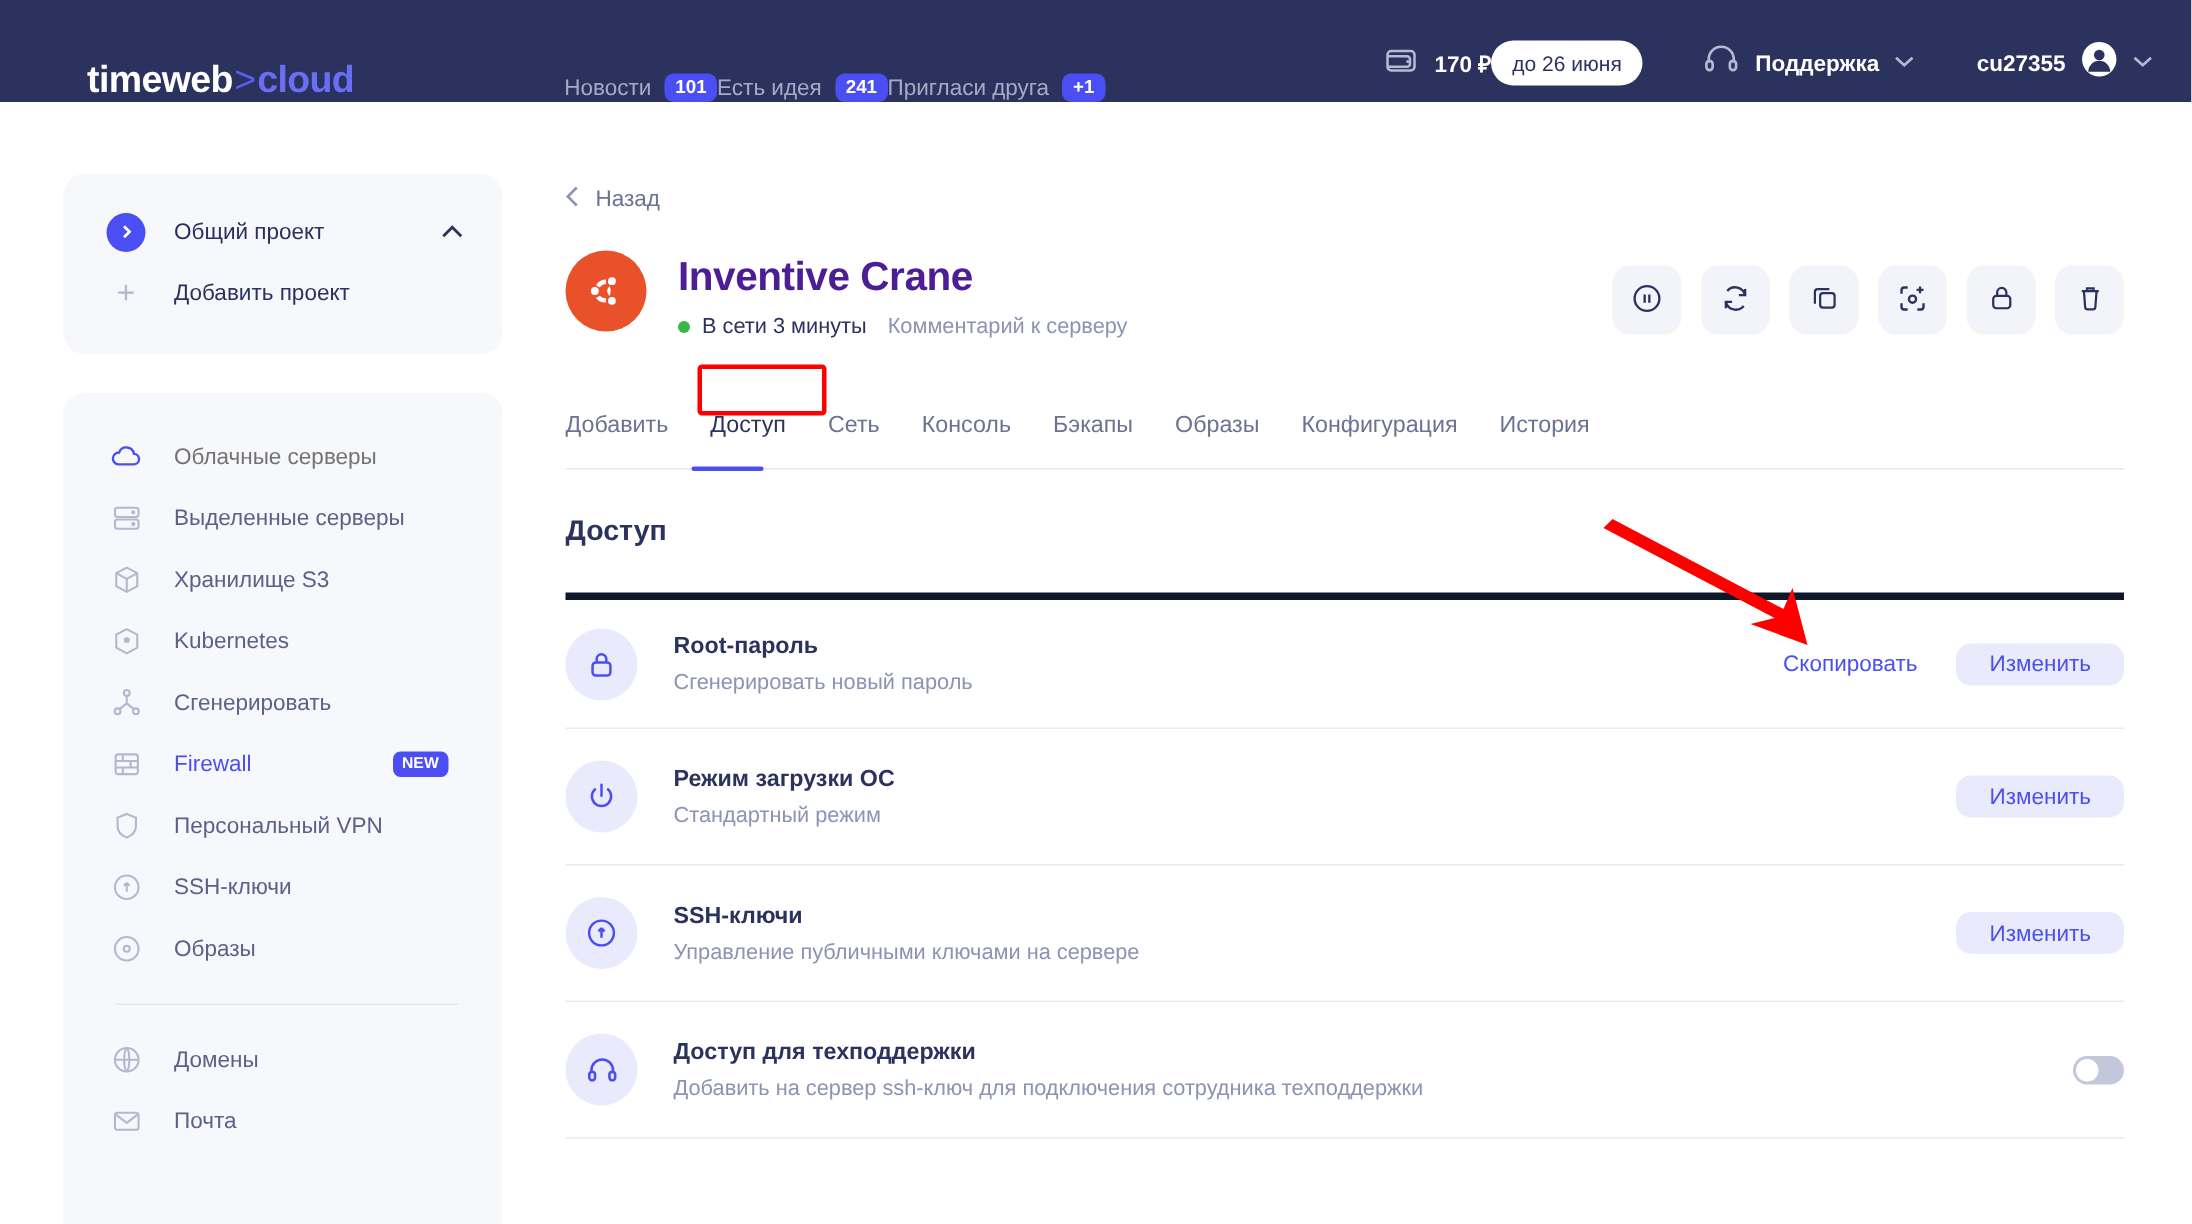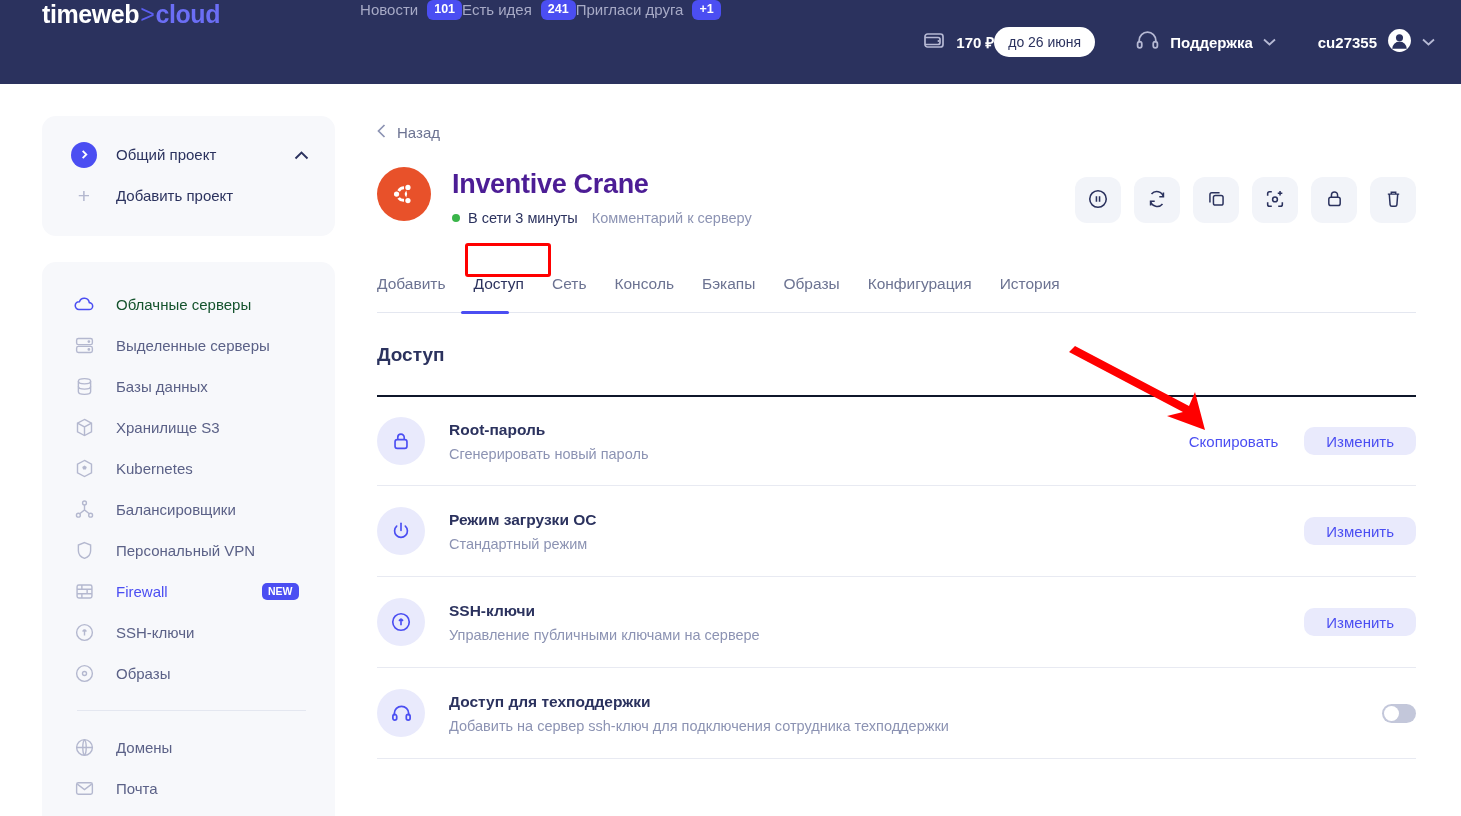--- a/index.html
+++ b/index.html
@@ -7,23 +7,23 @@
     width: 1461px; height: 816px;
     font-family: "Liberation Sans", sans-serif;
     background: #ffffff;
     overflow: hidden;
   }
   body { position: relative; }
 
   
   .topbar {
     position: absolute; top: 0; left: 0;
-    width: 1461px; height: 84px;
+    width: 1461px; height: 68px;
     background: #2b325e;
-    display: flex; align-items: flex-start;
+    display: flex; align-items: flex-end; padding-left: 16px;
   }
   .logo {
     margin-left: 42px;
     font-size: 25px; font-weight: bold;
     letter-spacing: -0.4px;
     white-space: nowrap;
     display: flex; align-items: baseline;
   }
   .logo .w { color: #ffffff; }
   .logo .chev { color: #5b5ef0; padding: 0 1px; font-weight: 400; }
@@ -78,21 +78,21 @@
   }
   .side-row .ico {
     width: 26px; height: 26px;
     display: flex; align-items: center; justify-content: center;
     flex: 0 0 26px;
   }
   .side-row .txt {
     margin-left: 19px; font-size: 15px; color: #5b6187;
     white-space: nowrap;
   }
-  .side-row.active .txt { color: #14532d; font-weight: 500; }
+  .side-row.active .txt { color: #737373; font-weight: 500; }
   .side-row .chev-up { position: absolute; right: 26px; color: #2b325e; }
   .proj-dot {
     width: 26px; height: 26px; border-radius: 50%;
     background: #4b4ef2; display: flex; align-items: center; justify-content: center;
     color: #fff; font-size: 12px;
   }
   .plus-ico { color: #b4b8cf; font-size: 21px; font-weight: 300; line-height: 1; }
   .new-badge {
     position: absolute; left: 220px;
     background: #4b4ef2; color: #fff;
@@ -163,21 +163,21 @@
     font-size: 19px; font-weight: bold; color: #2b325e;
     margin-top: 31px;
   }
 
   .rows { margin-top: 29px; width: 1039px; }
   .acc-row {
     display: flex; align-items: center;
     height: 91px; border-bottom: 1px solid #e8eaf2;
     position: relative;
   }
-  .acc-row:first-child { border-top: 2px solid #0f172a; }
+  .acc-row:first-child { border-top: 5px solid #0f172a; }
   .row-ico {
     width: 48px; height: 48px; border-radius: 50%;
     background: #e9eafc; flex: 0 0 48px;
     display: flex; align-items: center; justify-content: center;
   }
   .row-text { margin-left: 24px; }
   .row-title { font-size: 15.5px; font-weight: bold; color: #2b325e; }
   .row-sub { font-size: 14.5px; color: #8c93b3; margin-top: 7px; }
   .row-right {
     position: absolute; right: 0; display: flex; align-items: center; gap: 26px;
@@ -319,30 +319,20 @@
         <svg width="21" height="21" viewBox="0 0 24 24" fill="none" stroke="#b4b8cf" stroke-width="1.6">
             <rect x="3" y="4" width="18" height="7" rx="2"></rect>
             <rect x="3" y="13" width="18" height="7" rx="2"></rect>
             <circle cx="17" cy="7.5" r="0.8" fill="#b4b8cf"></circle>
             <circle cx="17" cy="16.5" r="0.8" fill="#b4b8cf"></circle>
           </svg>
       </span>
       <span class="txt">Выделенные серверы</span>
     </div>
 
-    <div class="side-row">
-      <span class="ico">
-        <svg width="21" height="21" viewBox="0 0 24 24" fill="none" stroke="#b4b8cf" stroke-width="1.6">
-            <ellipse cx="12" cy="6" rx="7" ry="3"></ellipse>
-            <path d="M5 6v12c0 1.7 3.1 3 7 3s7-1.3 7-3V6"></path>
-            <path d="M5 12c0 1.7 3.1 3 7 3s7-1.3 7-3"></path>
-          </svg>
-      </span>
-      <span class="txt">Базы данных</span>
-    </div>
 
     <div class="side-row">
       <span class="ico">
         <svg width="21" height="21" viewBox="0 0 24 24" fill="none" stroke="#b4b8cf" stroke-width="1.6">
             <path d="M12 2.8l8 4.2v9.9l-8 4.3-8-4.3V7z"></path>
             <path d="M4 7l8 4.3L20 7M12 11.3V21"></path>
           </svg>
       </span>
       <span class="txt">Хранилище S3</span>
     </div>
@@ -359,41 +349,41 @@
 
     <div class="side-row">
       <span class="ico">
         <svg width="21" height="21" viewBox="0 0 24 24" fill="none" stroke="#b4b8cf" stroke-width="1.6">
             <circle cx="12" cy="4.5" r="2.2"></circle>
             <circle cx="5" cy="18.5" r="2.2"></circle>
             <circle cx="19" cy="18.5" r="2.2"></circle>
             <path d="M12 6.7v5.8M6.5 16.8L12 12.5l5.5 4.3"></path>
           </svg>
       </span>
-      <span class="txt">Балансировщики</span>
-    </div>
-
-    <div class="side-row">
-      <span class="ico">
-        <svg width="21" height="21" viewBox="0 0 24 24" fill="none" stroke="#b4b8cf" stroke-width="1.6">
-            <path d="M12 3l7 2.8v6.4c0 4.3-3 7.3-7 8.8-4-1.5-7-4.5-7-8.8V5.8z"></path>
-          </svg>
-      </span>
-      <span class="txt">Персональный VPN</span>
+      <span class="txt">Сгенерировать</span>
     </div>
 
     <div class="side-row">
       <span class="ico">
         <svg width="21" height="21" viewBox="0 0 24 24" fill="none" stroke="#b4b8cf" stroke-width="1.6">
             <rect x="3.5" y="4.5" width="17" height="15" rx="2"></rect>
             <path d="M3.5 9.5h17M3.5 14.5h17M9 4.5v5M15 9.5v5M9 14.5v5"></path>
           </svg>
       </span>
       <span class="txt" style="color:#4b4ef2">Firewall</span>
       <span class="new-badge">NEW</span>
+    </div>
+
+    <div class="side-row">
+      <span class="ico">
+        <svg width="21" height="21" viewBox="0 0 24 24" fill="none" stroke="#b4b8cf" stroke-width="1.6">
+            <path d="M12 3l7 2.8v6.4c0 4.3-3 7.3-7 8.8-4-1.5-7-4.5-7-8.8V5.8z"></path>
+          </svg>
+      </span>
+      <span class="txt">Персональный VPN</span>
     </div>
 
     <div class="side-row">
       <span class="ico">
         <svg width="21" height="21" viewBox="0 0 24 24" fill="none" stroke="#b4b8cf" stroke-width="1.6">
             <circle cx="12" cy="12" r="9"></circle>
             <path d="M12 15.5v-7M12 8.5l-2.2 2.3M12 8.5l2.2 2.3"></path>
           </svg>
       </span>
       <span class="txt">SSH-ключи</span>

